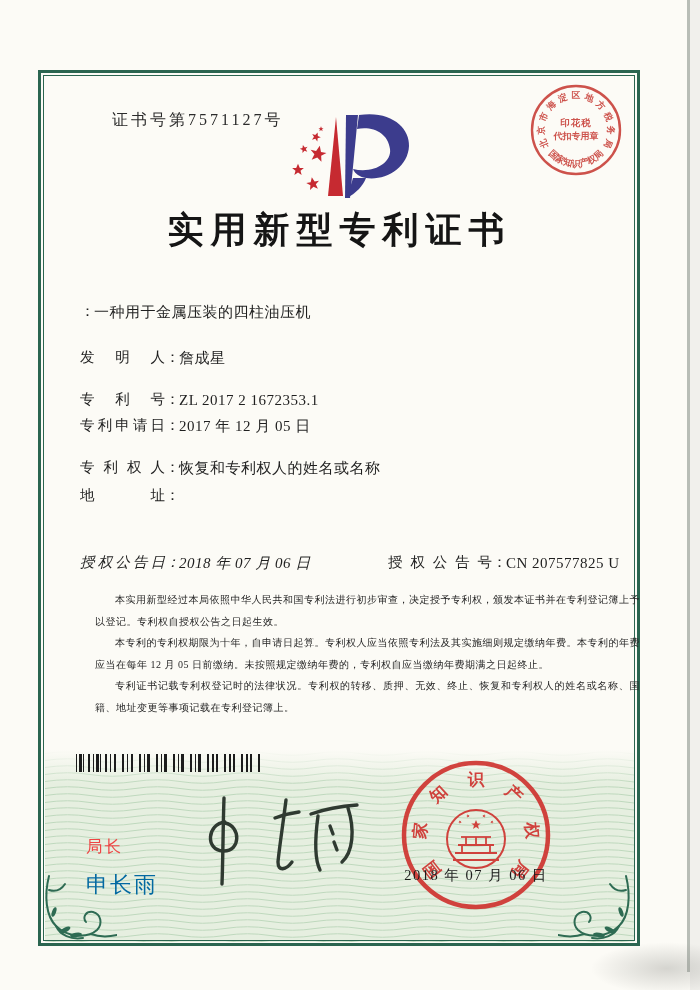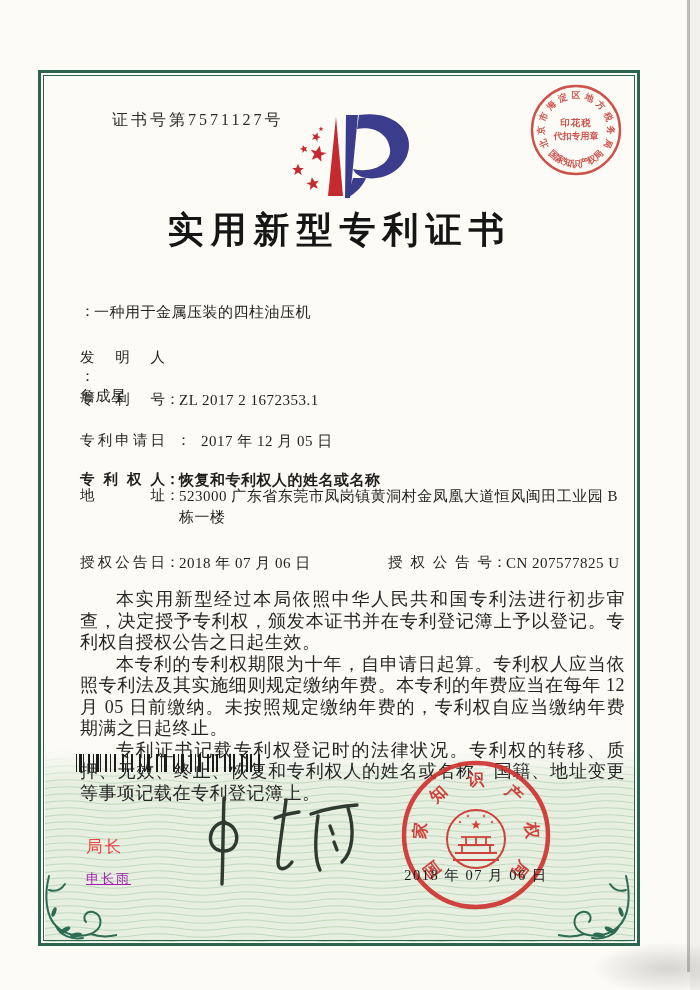--- a/index.html
+++ b/index.html
@@ -28,38 +28,38 @@
   .logo{position:absolute;left:283px;top:108px;}
   .tax-stamp{position:absolute;left:528px;top:82px;opacity:.85;}
   .tax-stamp text{fill:#c5352e;font-family:"Liberation Serif",serif;font-weight:bold;}
   .doc-title{position:absolute;left:0;top:206px;width:672px;text-align:center;
     font-size:36px;font-weight:bold;letter-spacing:7px;text-indent:7px;color:#151515;}
   
   .field-row{position:absolute;left:80px;width:548px;display:flex;align-items:flex-start;font-size:15px;color:#1f1f1f;}
   .f-label{display:inline-block;width:85px;text-align:justify;text-align-last:justify;font-size:14.5px;flex:none;}
   .f-colon{display:inline-block;width:14px;text-align:center;flex:none;}
   .f-value{letter-spacing:.5px;line-height:20px;}
-  .row-0{top:302px;} .row-1{top:348px;flex-direction:column;} .row-2{top:390px;} .row-3{top:431px;gap:11px;}
-  .row-4{top:470px;font-weight:bold;} .row-5{top:486px;} .row-6{top:553px;}
+  .row-0{top:302px;} .row-1{top:348px;} .row-2{top:390px;} .row-3{top:416px;}
+  .row-4{top:458px;} .row-5{top:486px;} .row-6{top:553px;font-style:italic;}
   .row-5 .f-value{width:450px;line-height:21px;}
   .grant-no-row{position:absolute;left:388px;top:553px;display:flex;font-size:15px;color:#1f1f1f;}
   .grant-no-row .f-label{width:104px;}
   
-  .paragraphs{position:absolute;left:80px;top:589px;width:545px;font-size:18px;line-height:21.5px;
+  .paragraphs{position:absolute;left:95px;top:589px;width:545px;font-size:10px;line-height:21.5px;
     letter-spacing:.5px;text-align:justify;color:#262626;}
   .paragraphs p{margin:0;text-indent:2em;}
   
   .barcode{position:absolute;left:76px;top:754px;width:184px;height:18px;
     background:repeating-linear-gradient(90deg,
       #1c1c1c 0px,#1c1c1c 1.5px,transparent 1.5px,transparent 3.5px,
       #1c1c1c 3.5px,#1c1c1c 6px,transparent 6px,transparent 7.5px,
       #1c1c1c 7.5px,#1c1c1c 8.5px,transparent 8.5px,transparent 12px,
       #1c1c1c 12px,#1c1c1c 14px,transparent 14px,transparent 17px);}
   .official-title{position:absolute;left:86px;top:836px;font-size:16.5px;letter-spacing:2px;color:#ef4444;}
-  .official-name{position:absolute;left:86px;top:870px;font-size:13px;letter-spacing:2px;color:#a21caf;text-decoration:underline;}
+  .official-name{position:absolute;left:86px;top:870px;font-size:22px;letter-spacing:2px;color:#0369a1;}
   .signature{position:absolute;left:185px;top:792px;}
   .cnipa-seal{position:absolute;left:396px;top:755px;opacity:.92;}
   .cnipa-seal text{fill:#cf3430;font-family:"Liberation Serif",serif;font-weight:bold;}
   .seal-date{position:absolute;left:396px;top:866px;width:160px;text-align:center;
     font-size:14.5px;letter-spacing:1.5px;color:#1b1b1b;}
   .page-footer{position:absolute;left:225px;top:910px;width:180px;text-align:center;
     font-size:13.5px;color:#2b2b2b;}
   .hidden-defs{position:absolute;width:0;height:0;overflow:hidden;}
 </style>
 </head>
@@ -186,21 +186,20 @@
       <span class="f-value">2017 年 12 月 05 日</span>
   </div>
   <div class="field-row row-4">
     <span class="f-label">专利权人</span>
       <span class="f-colon">：</span>
       <span class="f-value">恢复和专利权人的姓名或名称</span>
   </div>
   <div class="field-row row-5">
     <span class="f-label">地址</span>
       <span class="f-colon">：</span>
-      <span class="f-value">523000 广东省东莞市凤岗镇黄洞村金凤凰大道恒风闽田工业园 B 栋一楼</span>
   </div>
   <div class="field-row row-6">
     <span class="f-label">授权公告日</span>
       <span class="f-colon">：</span>
       <span class="f-value">2018 年 07 月 06 日</span>
   </div>
   <div class="grant-no-row">
     <span class="f-label">授权公告号</span>
       <span class="f-colon">：</span>
       <span class="f-value">CN 207577825 U</span>

